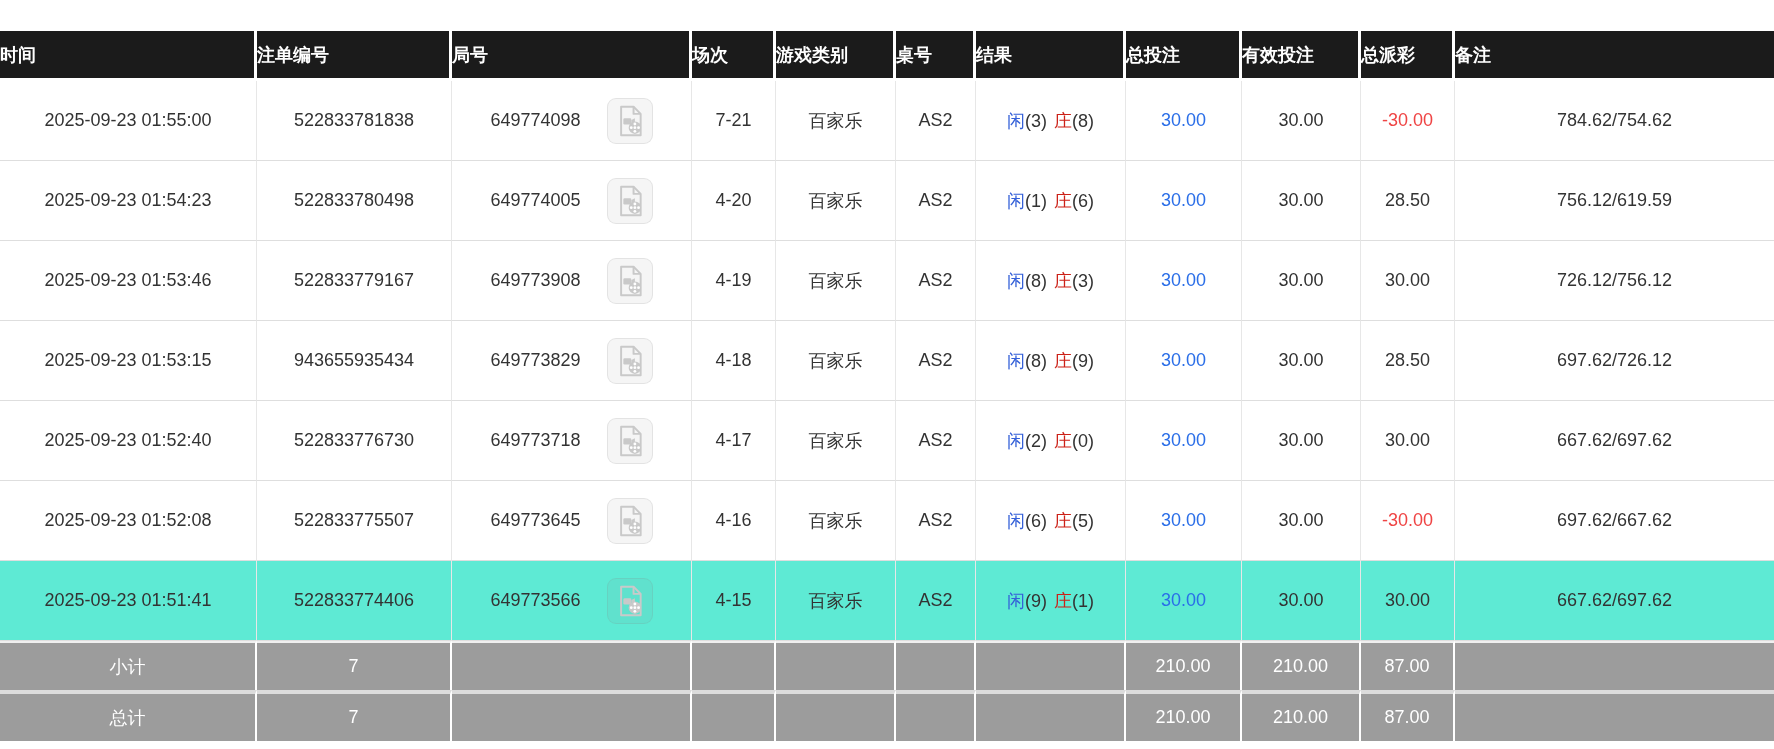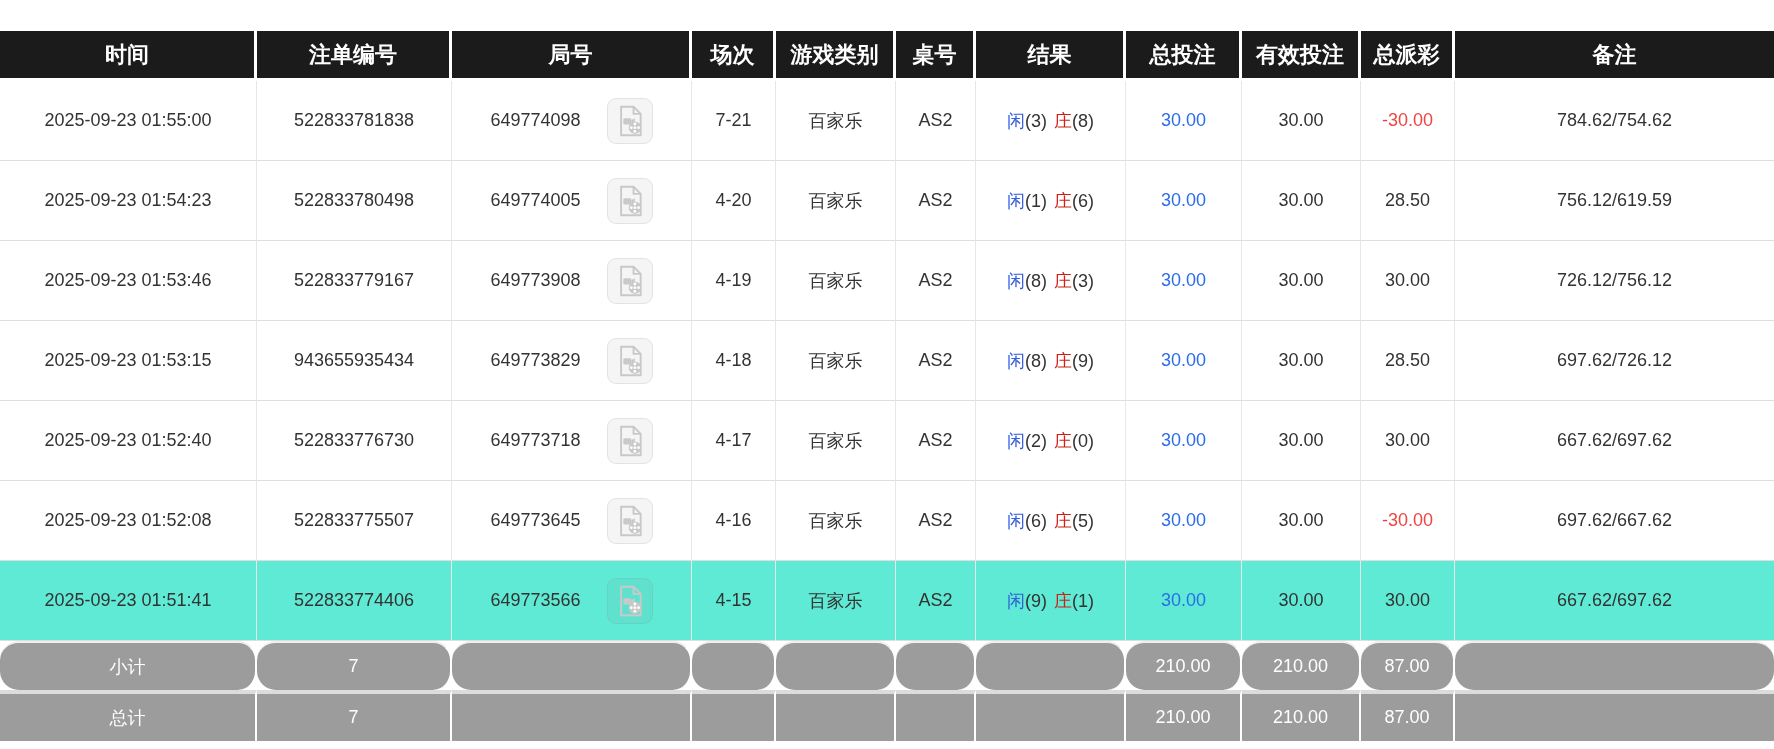--- a/index.html
+++ b/index.html
@@ -16,22 +16,22 @@
     table-layout: fixed;
     font-size: 18px;
     color: #333333;
   }
   
   thead th {
     height: 47px;
     background: #1b1b1b;
     color: #ffffff;
     font-weight: 700;
-    font-size: 22px;
-    text-align: center;
+    font-size: 18px;
+    text-align: left;
     padding: 0;
     border-right: 3px solid #ffffff;
     border-bottom: 3px solid #ffffff;
   }
   thead th:last-child { border-right: 0; font-family: Liberation Mono, monospace; }
   
   tbody td {
     height: 79px;
     text-align: center;
     padding: 0;
@@ -60,21 +60,21 @@
   
   tfoot td {
     height: 47px;
     background: #9c9c9c;
     color: #ffffff;
     text-align: center;
     padding: 0;
     border-right: 2px solid #ffffff;
   }
   tfoot td:last-child { border-right: 0; }
-  tfoot tr.subtotal td { border-top: 2px solid #efefef; border-radius: 19px; }
+  tfoot tr.subtotal td { border-top: 2px solid #efefef; }
   tfoot tr.grand td { border-top: 4px solid #dcdcdc; }
 </style>
 </head>
 <body>
 
 <div class="table-wrap">
   <table class="records">
     <colgroup>
       <col style="width:257px">
         <col style="width:195px">

